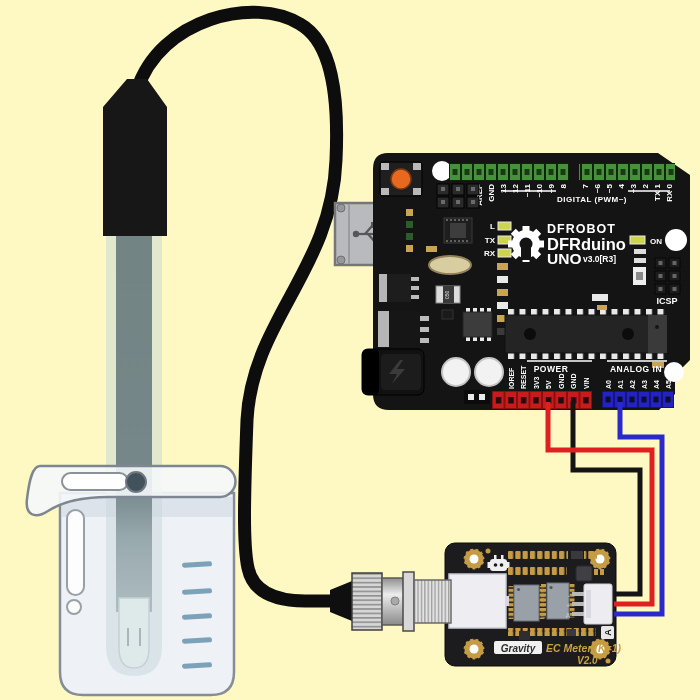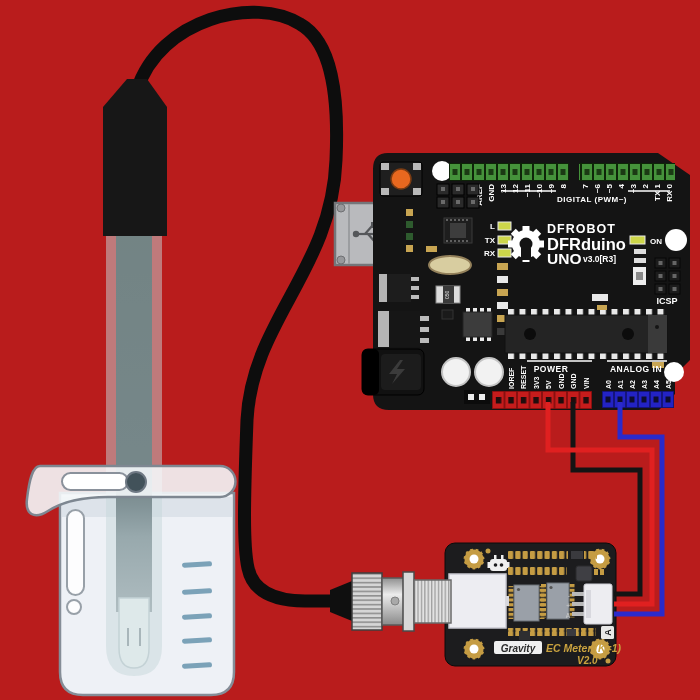--- a/index.html
+++ b/index.html
@@ -1,16 +1,16 @@
 <!DOCTYPE html>
 <html><head>
 <meta charset="utf-8">
 <style>
   html,body{margin:0;padding:0;background:#ffffff;}
-  .stage{position:relative;width:700px;height:700px;background:#b91c1c;overflow:hidden;
+  .stage{position:relative;width:700px;height:700px;background:#fef9c3;overflow:hidden;
          font-family:"Liberation Sans", sans-serif;}
   svg text{font-family:"Liberation Sans", sans-serif;}
   .pinlbl{font-size:8px;font-weight:bold;fill:#ffffff;}
   .pinlbl2{font-size:7px;font-weight:bold;fill:#ffffff;}
   .seclbl{font-size:8.5px;font-weight:bold;fill:#ffffff;letter-spacing:.5px;}
 </style>
 </head>
 <body>
 
 <div class="stage">

